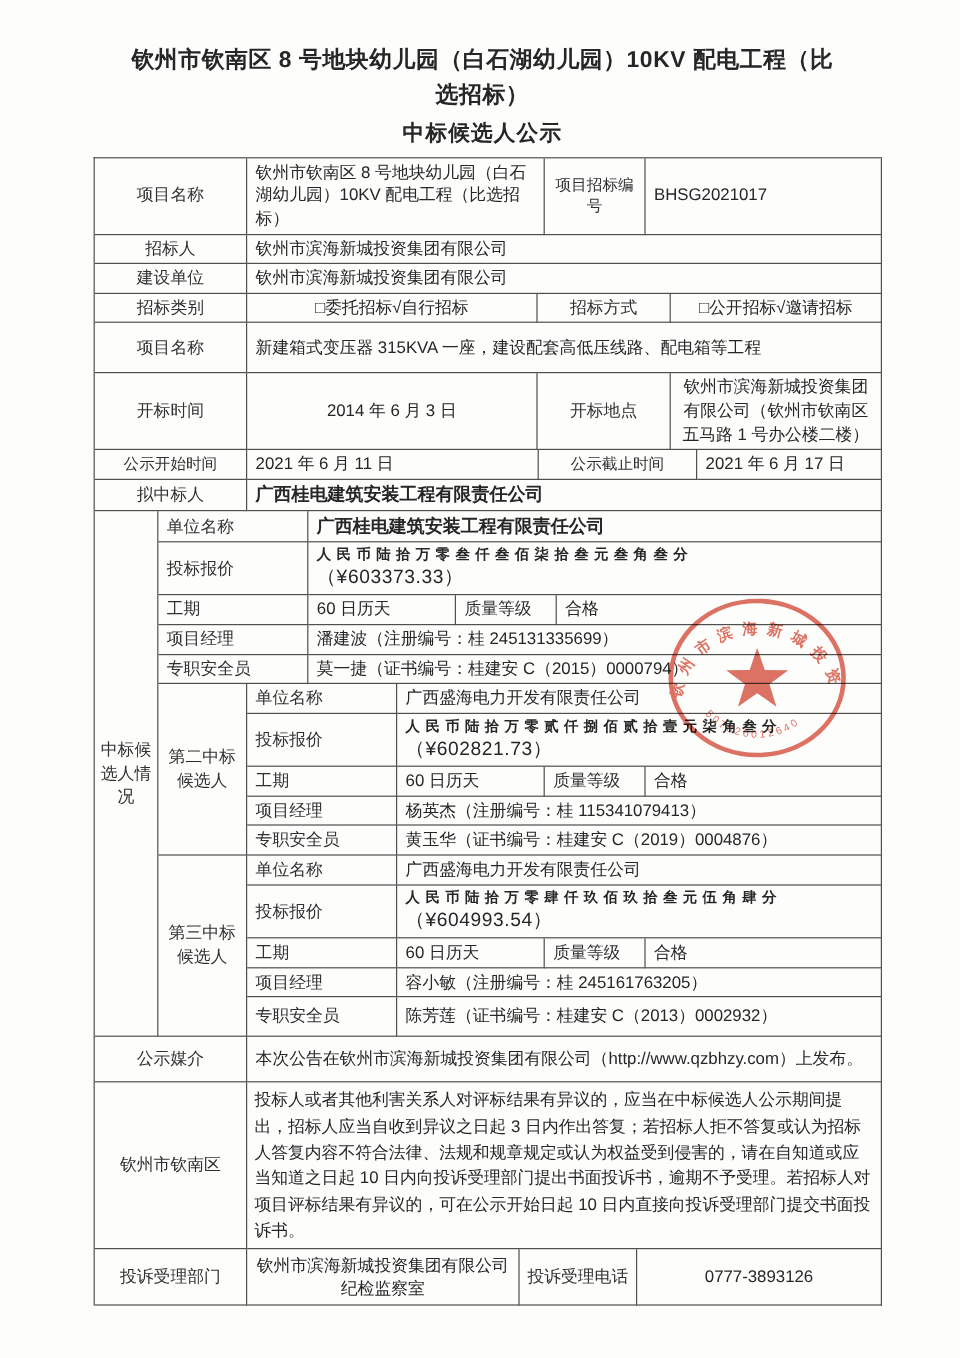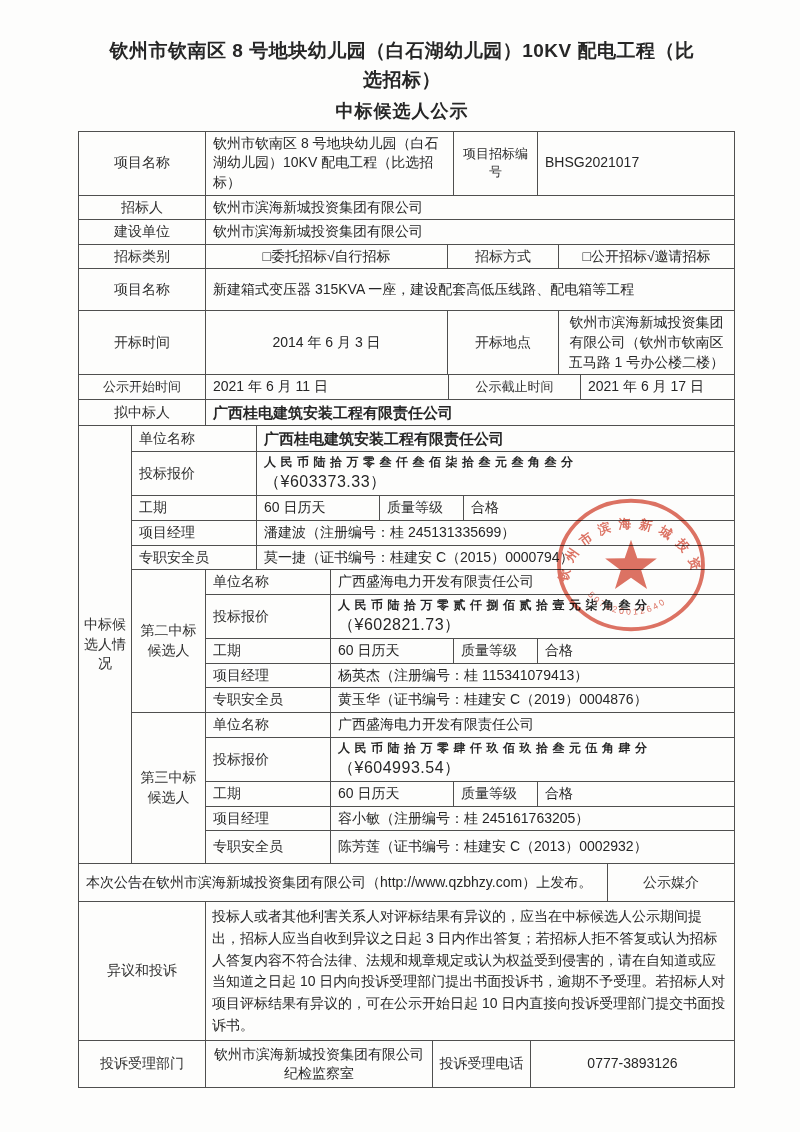--- a/index.html
+++ b/index.html
@@ -195,26 +195,26 @@
             <div class="td val grow">陈芳莲（证书编号：桂建安 C（2013）0002932）</div>
           </div>
         </div>
       </div>
 
     </div>
   </div>
 
 
   <div class="tr" style="min-height:38px">
+    <div class="td lab" style="width:127px">公示媒介</div>
     <div class="td val" style="width:529px">本次公告在钦州市滨海新城投资集团有限公司（http://www.qzbhzy.com）上发布。</div>
-    <div class="td lab" style="width:127px">公示媒介</div>
   </div>
 
   <div class="tr" style="min-height:112px">
-    <div class="td lab" style="width:127px">异议和投诉</div>
+    <div class="td lab" style="width:127px">钦州市钦南区</div>
     <div class="td val" style="width:529px;line-height:1.55;padding:4px 6px">投标人或者其他利害关系人对评标结果有异议的，应当在中标候选人公示期间提出，招标人应当自收到异议之日起 3 日内作出答复；若招标人拒不答复或认为招标人答复内容不符合法律、法规和规章规定或认为权益受到侵害的，请在自知道或应当知道之日起 10 日内向投诉受理部门提出书面投诉书，逾期不予受理。若招标人对项目评标结果有异议的，可在公示开始日起 10 日内直接向投诉受理部门提交书面投诉书。</div>
   </div>
 
   <div class="tr" style="min-height:47px">
     <div class="td lab" style="width:127px">投诉受理部门</div>
     <div class="td colc" style="width:227px;padding:2px 3px">钦州市滨海新城投资集团有限公司纪检监察室</div>
     <div class="td lab" style="width:98px">投诉受理电话</div>
     <div class="td center" style="width:204px">0777-3893126</div>
   </div>
 

